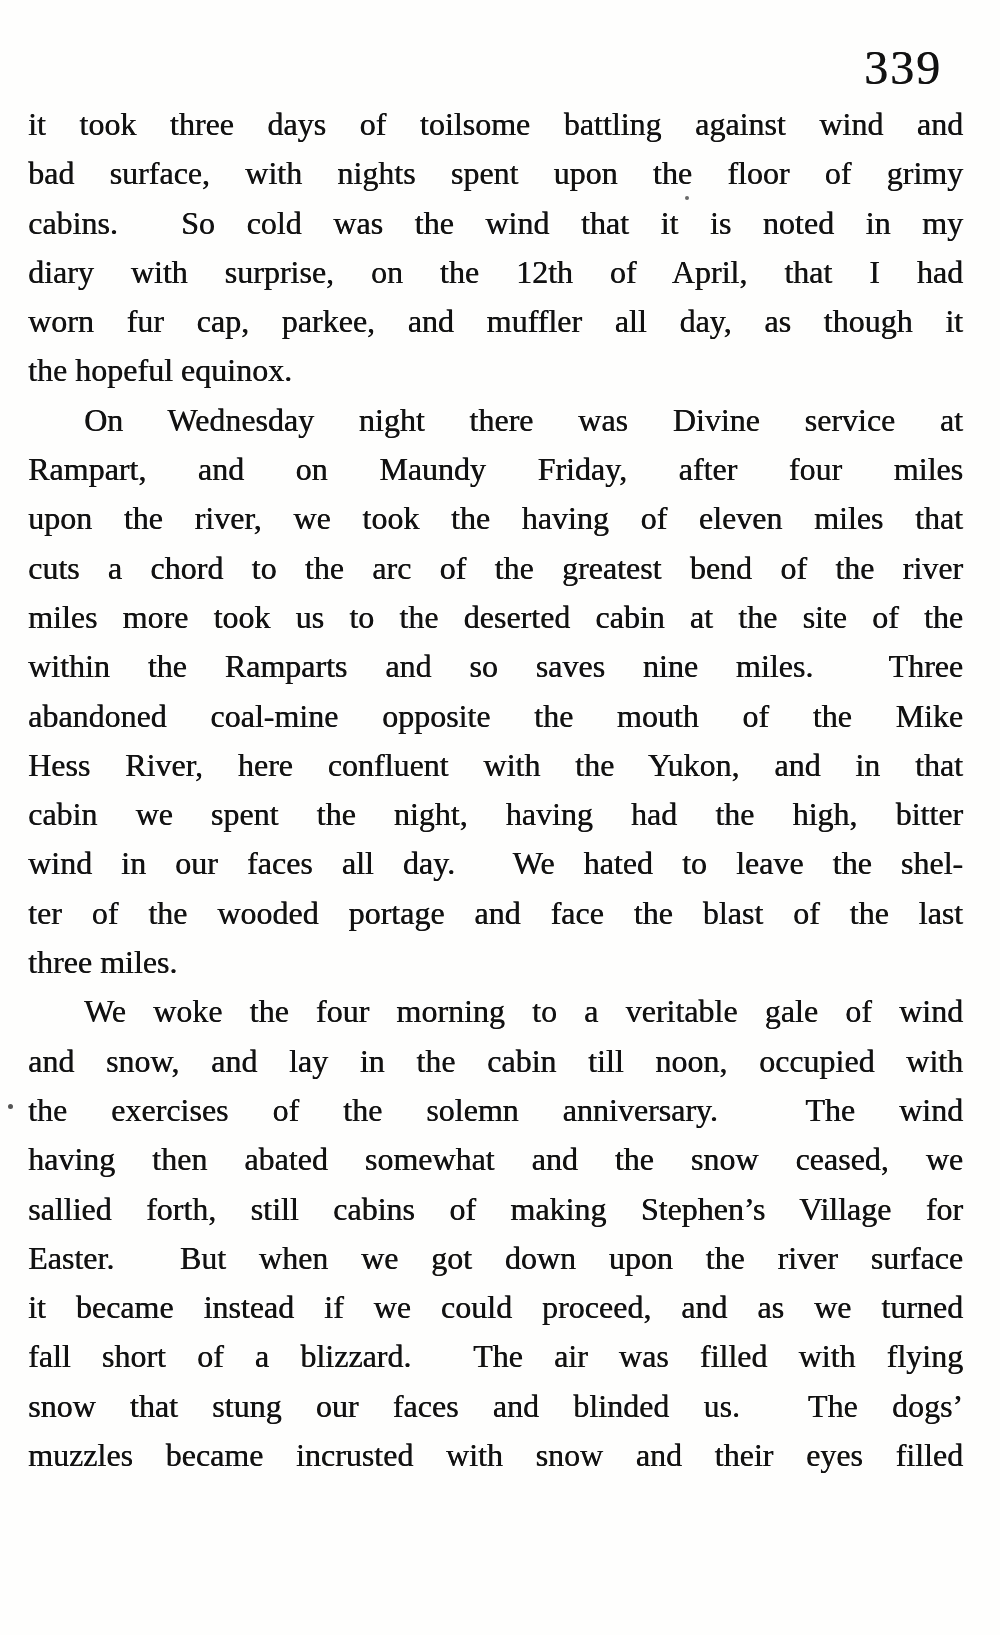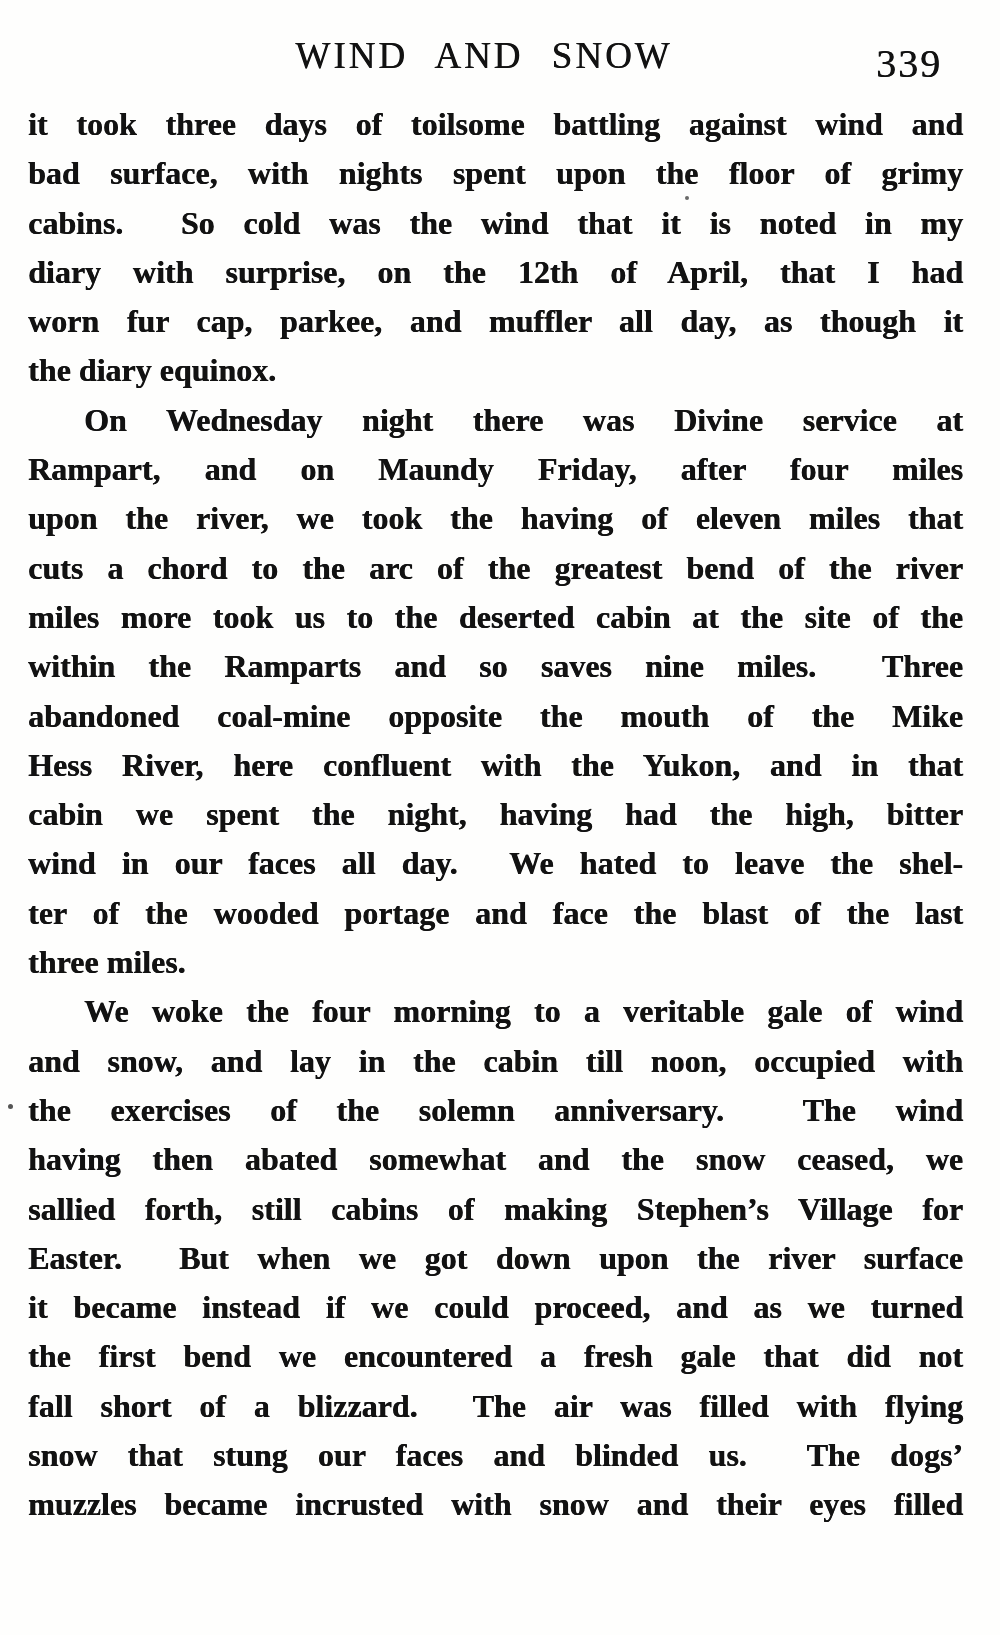--- a/index.html
+++ b/index.html
@@ -31,87 +31,85 @@
     font-size: 37px;
     letter-spacing: 3px;
     word-spacing: 16px;
     white-space: nowrap;
     text-shadow: 0.5px 0 0 #121212;
   }
   .page-num {
     position: absolute;
     right: 28px;
     top: 8px;
-    font-size: 40px;
+    font-size: 48px;
     letter-spacing: 2px;
     text-shadow: 0.5px 0 0 #121212;
   }
   .body-text {
     position: absolute;
     top: 100px;
     left: 28px;
     right: 37px;
     font-size: 32px;
     line-height: 49.3px;
     text-shadow: 0.45px 0 0 #121212;
   }
   .line {
     text-align: justify;
     text-align-last: justify;
     white-space: nowrap; 
     overflow: visible;
   }
-  .line { white-space: normal; font-weight: bold; }
+  .line { white-space: normal; }
   .line.indent { text-indent: 56px; }
   .line.para-end { text-align-last: left; }
   .scan-dot {
     position: absolute;
     background: #2a2a2a;
     border-radius: 50%;
   }
   .dot-a { left: 8px; top: 1104px; width: 5px; height: 5px; opacity: .8; }
   .dot-b { left: 685px; top: 196px; width: 4px; height: 4px; opacity: .7; }
 </style>
 </head>
 <body>
 
 <div class="page">
 
   <header class="running-head">
-    <span class="head-title">WIND AND SNOW</span>
     <span class="page-num">339</span>
   </header>
 
   <main class="body-text">
     <div class="line">it took three days of toilsome battling against wind and</div>
     <div class="line">bad surface, with nights spent upon the floor of grimy</div>
     <div class="line">cabins.&nbsp; So cold was the wind that it is noted in my</div>
     <div class="line">diary with surprise, on the 12th of April, that I had</div>
     <div class="line">worn fur cap, parkee, and muffler all day, as though it</div>
-    <div class="line para-end">the diary equinox.</div>
+    <div class="line para-end">the hopeful equinox.</div>
     <div class="line indent">On Wednesday night there was Divine service at</div>
     <div class="line">Rampart, and on Maundy Friday, after four miles</div>
     <div class="line">upon the river, we took the having of eleven miles that</div>
     <div class="line">cuts a chord to the arc of the greatest bend of the river</div>
     <div class="line">miles more took us to the deserted cabin at the site of the</div>
     <div class="line">within the Ramparts and so saves nine miles.&nbsp; Three</div>
     <div class="line">abandoned coal-mine opposite the mouth of the Mike</div>
     <div class="line">Hess River, here confluent with the Yukon, and in that</div>
     <div class="line">cabin we spent the night, having had the high, bitter</div>
     <div class="line">wind in our faces all day.&nbsp; We hated to leave the shel-</div>
     <div class="line">ter of the wooded portage and face the blast of the last</div>
     <div class="line para-end">three miles.</div>
     <div class="line indent">We woke the four morning to a veritable gale of wind</div>
     <div class="line">and snow, and lay in the cabin till noon, occupied with</div>
     <div class="line">the exercises of the solemn anniversary.&nbsp; The wind</div>
     <div class="line">having then abated somewhat and the snow ceased, we</div>
     <div class="line">sallied forth, still cabins of making Stephen’s Village for</div>
     <div class="line">Easter.&nbsp; But when we got down upon the river surface</div>
     <div class="line">it became instead if we could proceed, and as we turned</div>
-    <div class="line">the first bend we encountered a fresh gale that did not</div>
     <div class="line">fall short of a blizzard.&nbsp; The air was filled with flying</div>
     <div class="line">snow that stung our faces and blinded us.&nbsp; The dogs’</div>
     <div class="line">muzzles became incrusted with snow and their eyes filled</div>
   </main>
 
   <span class="scan-dot dot-a"></span>
   <span class="scan-dot dot-b"></span>
 
 </div>
 

